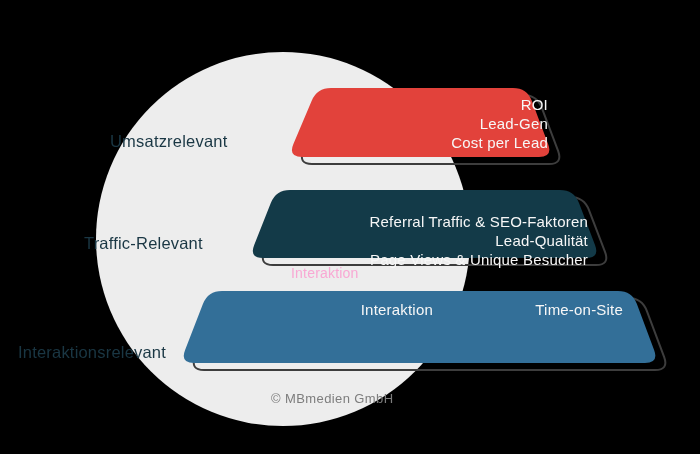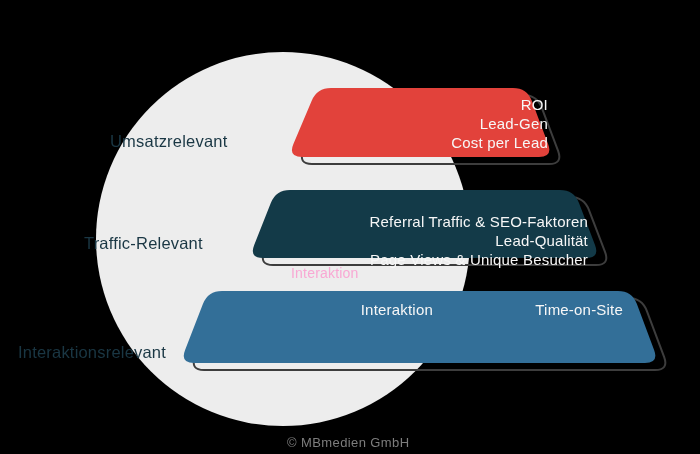--- a/index.html
+++ b/index.html
@@ -49,14 +49,14 @@
     <div>Page Views &amp; Unique Besucher</div>
   </div>
 
   <div class="txt" style="left:228px;top:300px;width:205px;">
     <div>Interaktion</div>
   </div>
   <div class="txt" style="left:438px;top:300px;width:185px;">
     <div>Time-on-Site</div>
   </div>
 
-  <div class="watermark" style="left:287px;top:391px;margin-top:44px;">© MBmedien GmbH</div>
+  <div class="watermark" style="left:271px;top:391px;">© MBmedien GmbH</div>
 </div>
 
 </body></html>

